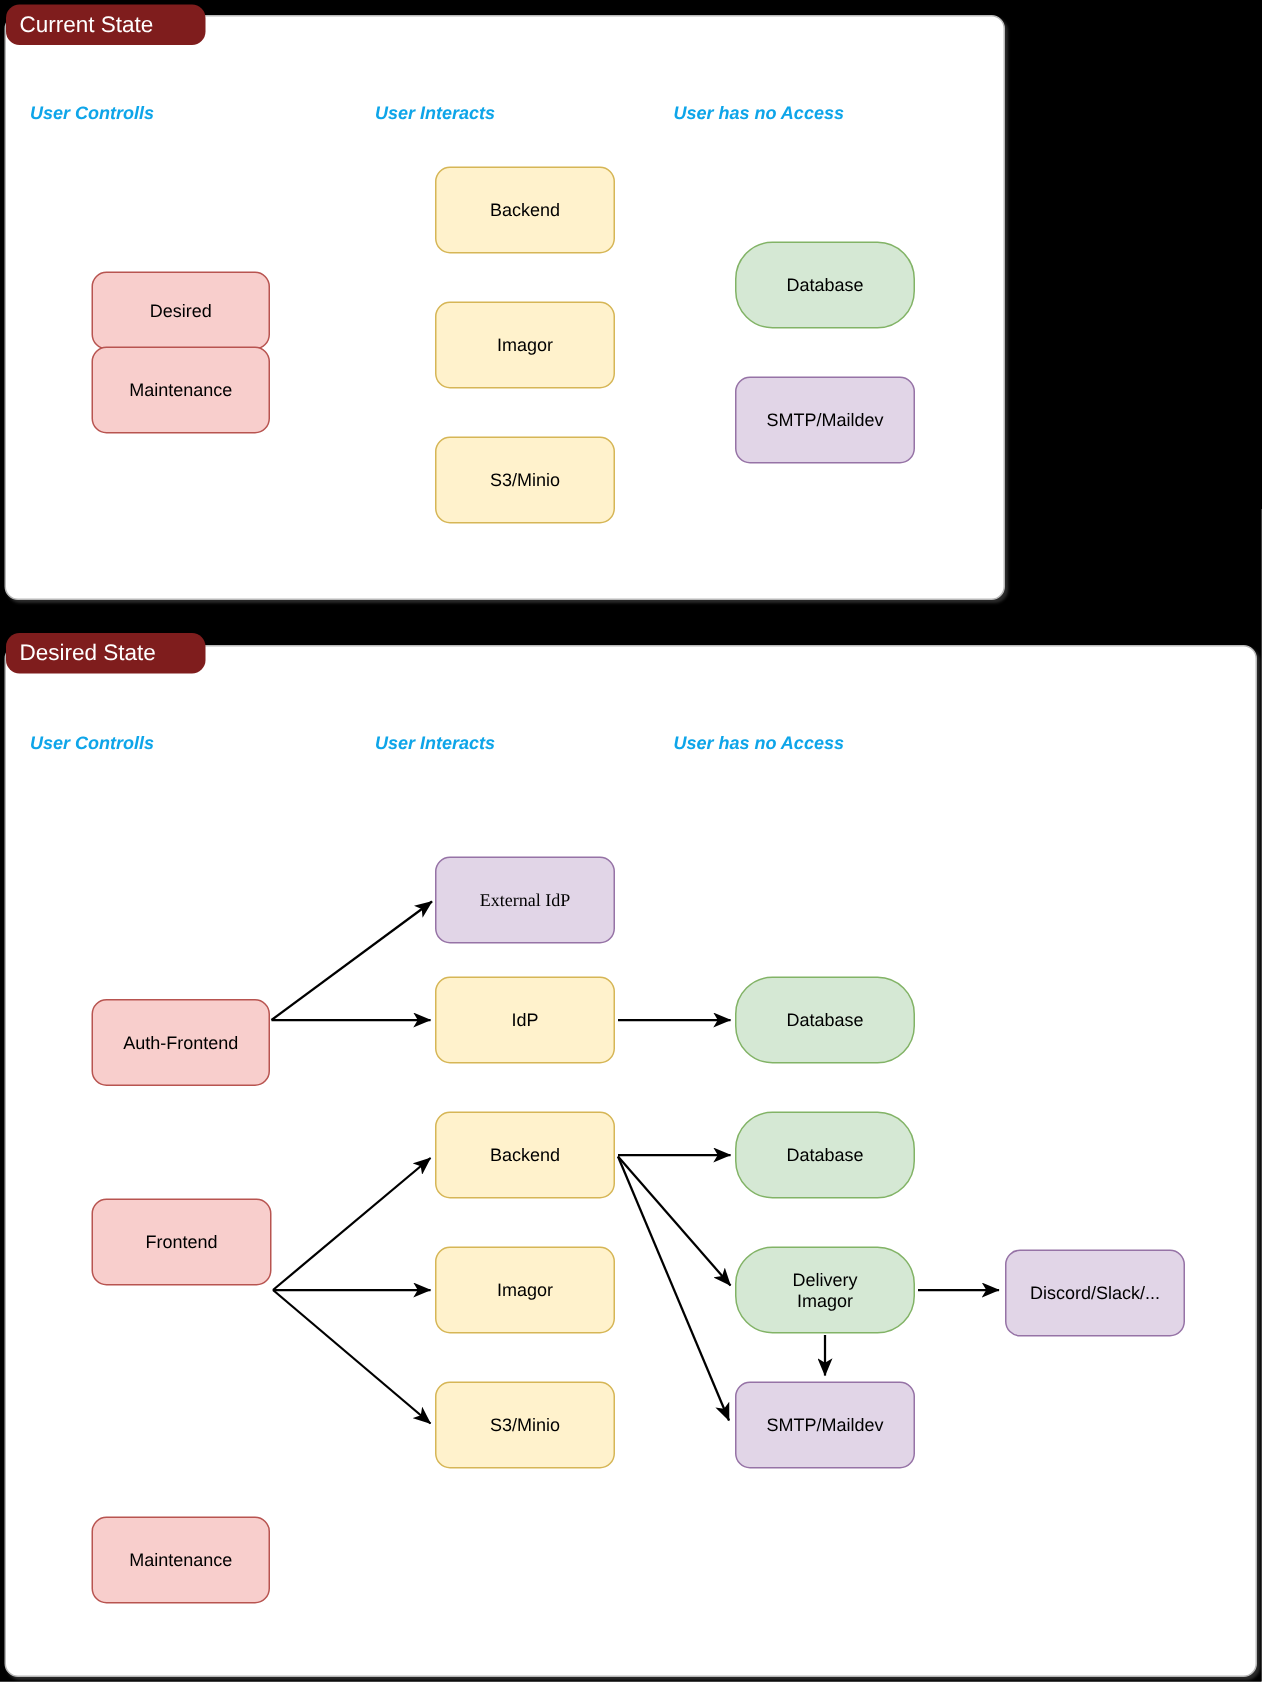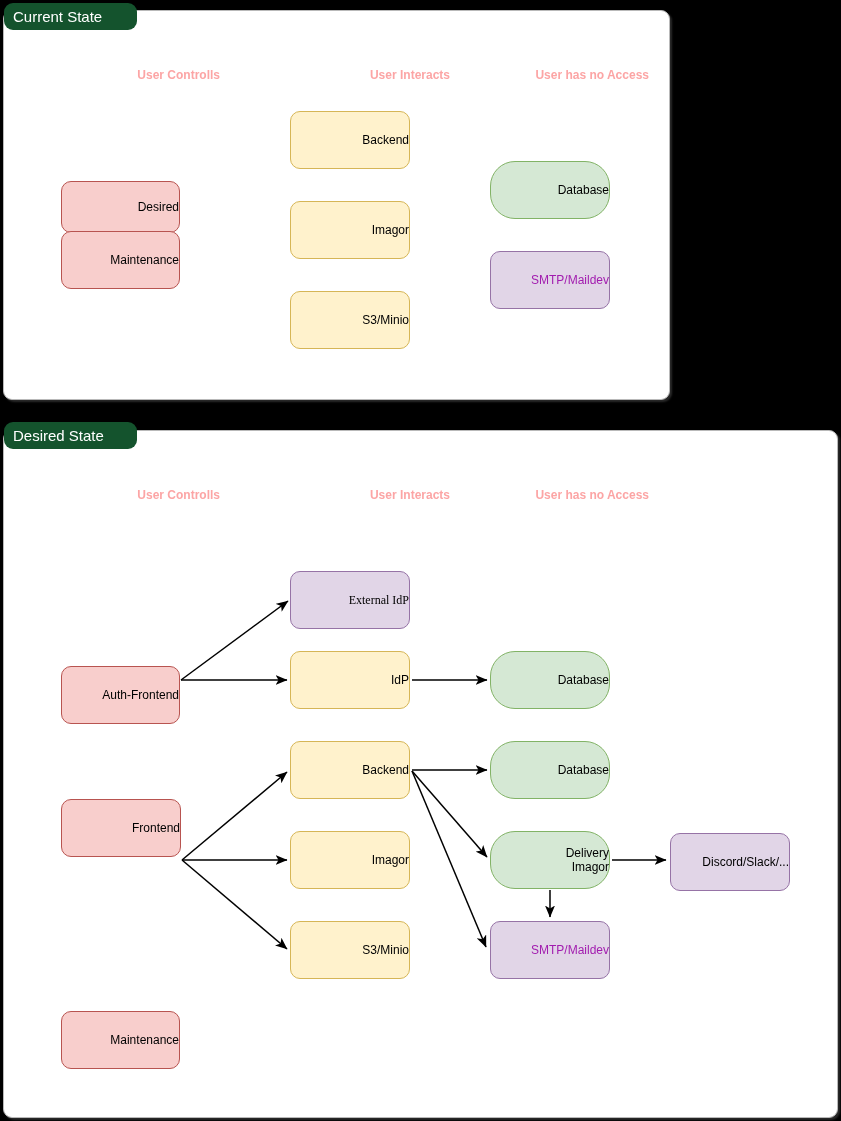--- a/index.html
+++ b/index.html
@@ -14,59 +14,60 @@
   .panel {
     position: absolute;
     background: #ffffff;
     border: 1px solid #b9b9b9;
     border-radius: 9px;
     box-shadow: 2px 2px 2px rgba(120,120,120,0.35);
     z-index: 0;
   }
   .pill {
     position: absolute;
-    background: #14532d;
+    background: #7f1d1d;
     color: #ffffff;
     border-radius: 9px;
     font-size: 15px;
     line-height: 27px;
     height: 27px;
     width: 133px;
     padding-left: 9px;
     z-index: 3;
   }
   .col-header {
     position: absolute;
     width: 200px;
-    text-align: right;
+    text-align: left;
     font-size: 12px;
     font-weight: bold;
-    color: #fca5a5;
+    color: #0ea5e9;
     z-index: 2;
+    font-style: italic;
   }
   .node {
     position: absolute;
     width: 120px;
     height: 58px;
     border-radius: 10px;
     border: 1px solid;
     display: flex;
     flex-direction: column;
-    align-items: flex-end;
+    align-items: center;
     justify-content: center;
     font-size: 12px;
     color: #000000;
     text-align: center;
     z-index: 2;
   }
   .node.red    { background: #F8CECC; border-color: #B85450; }
   .node.yellow { background: #FFF2CC; border-color: #D6B656; }
   .node.green  { background: #D5E8D4; border-color: #82B366; border-radius: 25px; }
   .node.purple { background: #E1D5E7; border-color: #9673A6; }
-  .node.muted  { color: #a21caf; }
+  .node.muted  { color: #000000; }
   svg.edges {
     position: absolute;
     left: 0; top: 0;
     width: 841px; height: 1121px;
     z-index: 1;
     pointer-events: none;
   }
   svg.edges line { stroke: #000000; stroke-width: 1.5; }
 </style>
 </head>

